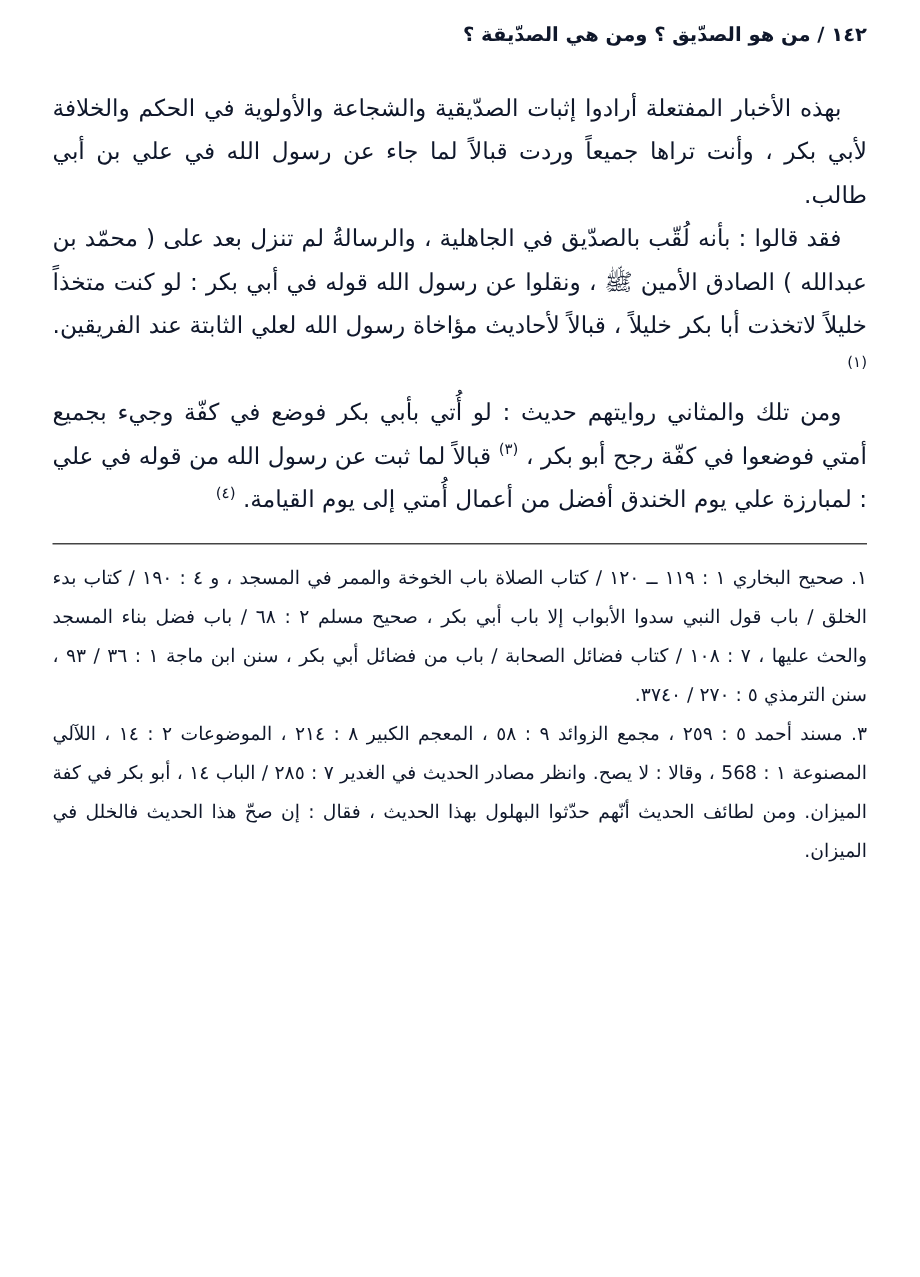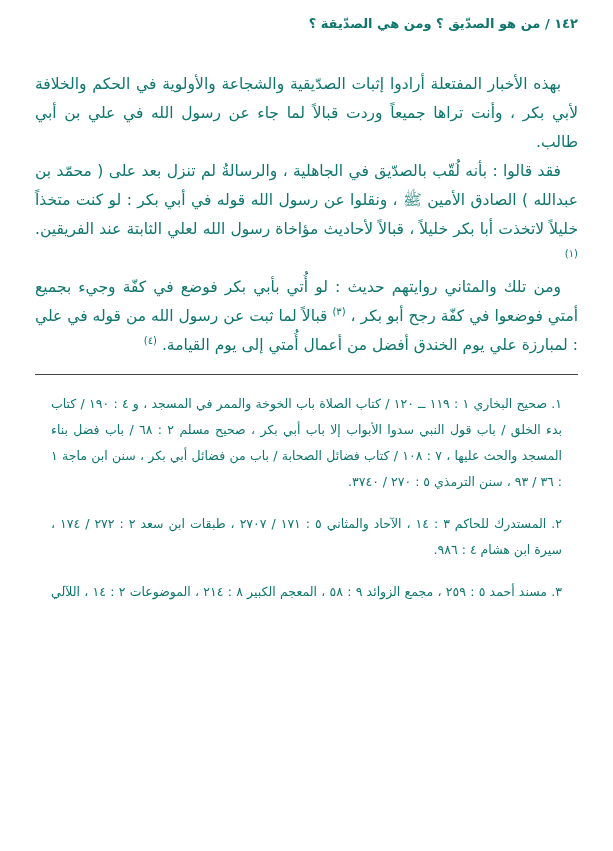--- a/index.html
+++ b/index.html
@@ -9,32 +9,32 @@
   }
   .page {
     position: relative;
     width: 613px;
     height: 604px;
     background: #ffffff;
     box-sizing: border-box;
     padding: 14px 35px 0 35px;
     direction: rtl;
     overflow: hidden;
-    color: #0f766e;
+    color: #0f172a;
     font-family: "DejaVu Sans", sans-serif;
   }
   .running-head {
     font-size: 13px;
     font-weight: bold;
     text-align: right;
     line-height: 20px;
     letter-spacing: 0;
   }
   .body-text {
-    margin-top: 36px;
+    margin-top: 24px;
     font-size: 15.5px;
     line-height: 29px;
     text-align: justify;
   }
   .body-text p {
     margin: 0;
     text-indent: 17px;
   }
   .body-text sup {
     font-size: 10px;
@@ -45,21 +45,21 @@
     border-top: 1px solid #444444;
     margin: 14px 0 9px 0;
     height: 0;
   }
   .footnotes {
     font-size: 12.5px;
     line-height: 26px;
     text-align: justify;
   }
   .footnotes p {
-    margin: 16px;
+    margin: 0;
   }
   .bottom-bar {
     position: absolute;
     left: 233px;
     top: 844px;
     width: 155px;
     height: 6px;
     border-radius: 3px;
   }
 </style>
@@ -73,19 +73,18 @@
   <div class="body-text">
     <p><span>بهذه الأخبار المفتعلة أرادوا إثبات الصدّيقية والشجاعة والأولوية في الحكم والخلافة لأبي بكر ، وأنت تراها جميعاً وردت قبالاً لما جاء عن رسول الله في علي بن أبي طالب.</span></p>
     <p><span>فقد قالوا : بأنه لُقّب بالصدّيق في الجاهلية ، والرسالةُ لم تنزل بعد على ( محمّد بن عبدالله ) الصادق الأمين ﷺ ، ونقلوا عن رسول الله قوله في أبي بكر : لو كنت متخذاً خليلاً لاتخذت أبا بكر خليلاً ، قبالاً لأحاديث مؤاخاة رسول الله لعلي الثابتة عند الفريقين. </span><sup>(١)</sup></p>
     <p><span>ومن تلك والمثاني روايتهم حديث : لو أُتي بأبي بكر فوضع في كفّة وجيء بجميع أمتي فوضعوا في كفّة رجح أبو بكر ، </span><sup>(٣)</sup><span> قبالاً لما ثبت عن رسول الله من قوله في علي : لمبارزة علي يوم الخندق أفضل من أعمال أُمتي إلى يوم القيامة. </span><sup>(٤)</sup></p>
   </div>
 
   <hr class="fn-separator">
 
   <div class="footnotes">
     <p>١. صحيح البخاري ١ : ١١٩ ــ ١٢٠ / كتاب الصلاة باب الخوخة والممر في المسجد ، و ٤ : ١٩٠ / كتاب بدء الخلق / باب قول النبي سدوا الأبواب إلا باب أبي بكر ، صحيح مسلم ٢ : ٦٨ / باب فضل بناء المسجد والحث عليها ، ٧ : ١٠٨ / كتاب فضائل الصحابة / باب من فضائل أبي بكر ، سنن ابن ماجة ١ : ٣٦ / ٩٣ ، سنن الترمذي ٥ : ٢٧٠ / ٣٧٤٠.</p>
-    <p>٢. المستدرك للحاكم ٣ : ١٤ ، الآحاد والمثاني ٥ : ١٧١ / ٢٧٠٧ ، طبقات ابن سعد ٢ : ٢٧٢ / ١٧٤ ، سيرة ابن هشام ٤ : ٩٨٦.</p>
     <p>٣. مسند أحمد ٥ : ٢٥٩ ، مجمع الزوائد ٩ : ٥٨ ، المعجم الكبير ٨ : ٢١٤ ، الموضوعات ٢ : ١٤ ، اللآلي المصنوعة ١ : 568 ، وقالا : لا يصح. وانظر مصادر الحديث في الغدير ٧ : ٢٨٥ / الباب ١٤ ، أبو بكر في كفة الميزان. ومن لطائف الحديث أنّهم حدّثوا البهلول بهذا الحديث ، فقال : إن صحّ هذا الحديث فالخلل في الميزان.</p>
   </div>
 
   <div class="bottom-bar" style="background: rgb(74, 127, 193);"></div>
 
 </div>
 
 </body></html>

